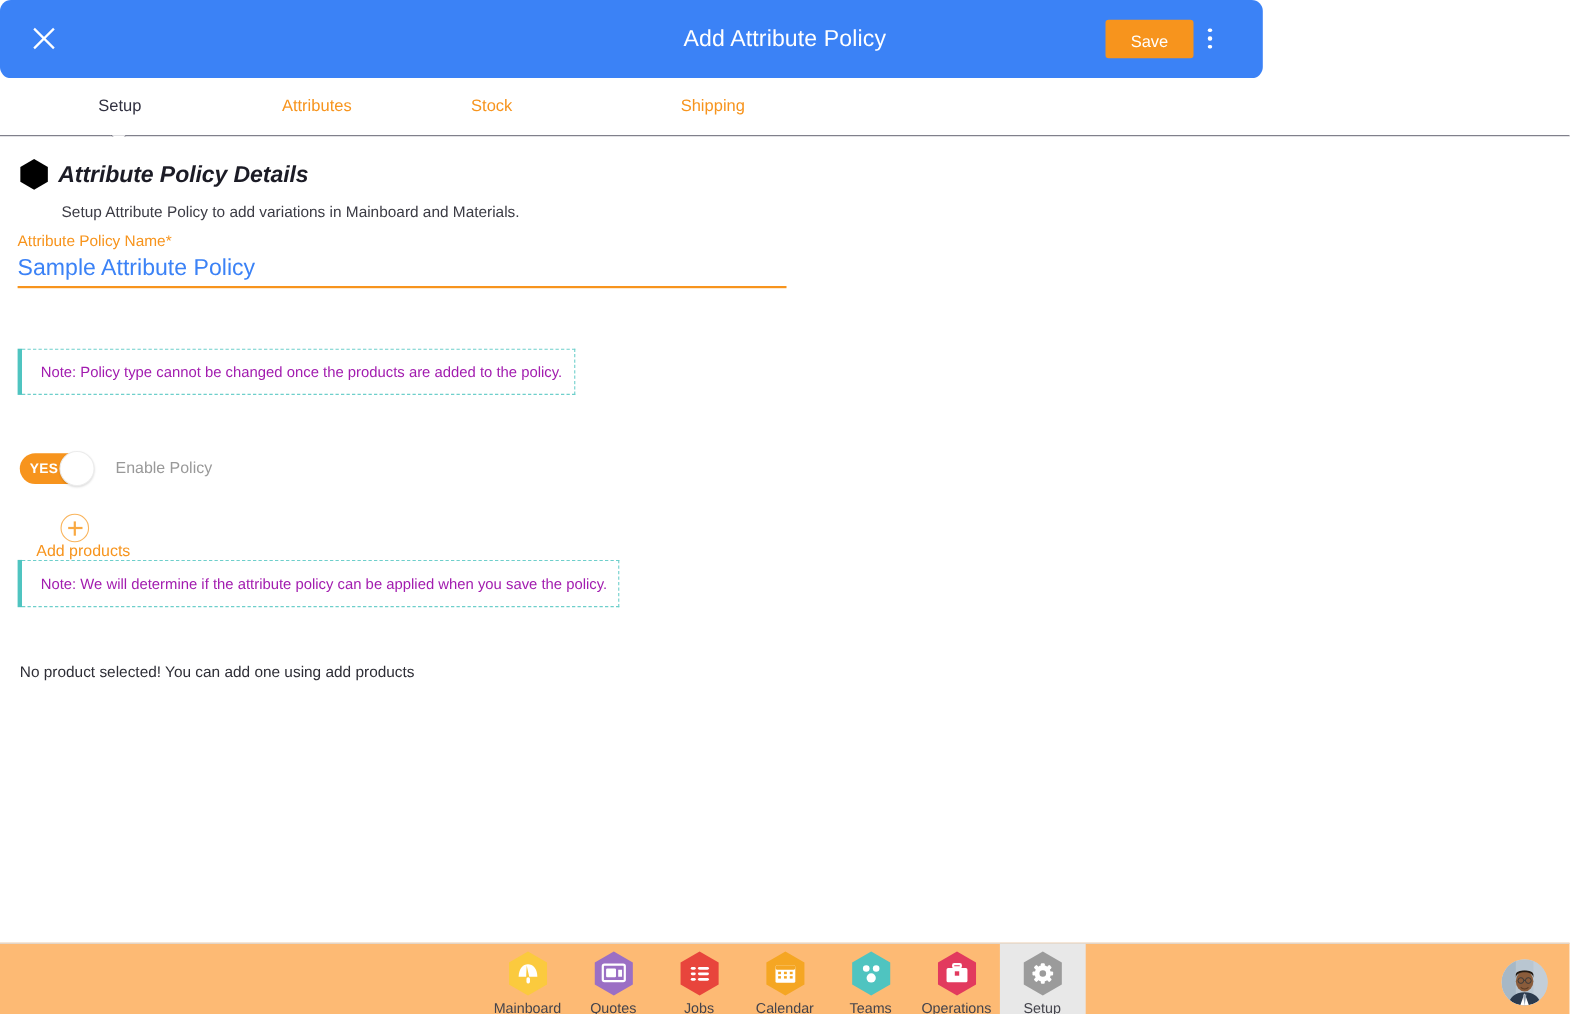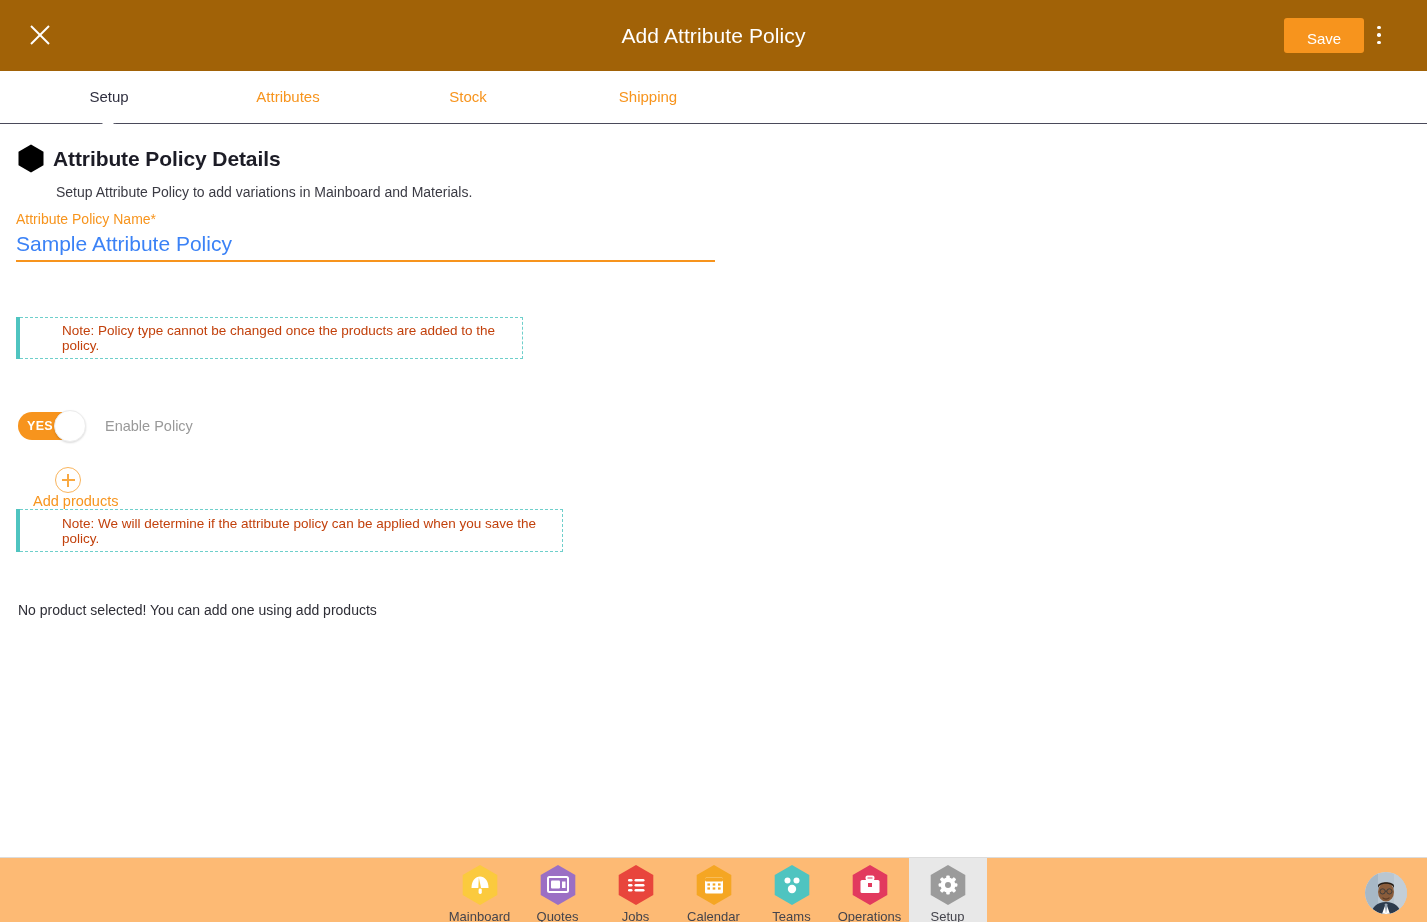--- a/index.html
+++ b/index.html
@@ -15,24 +15,25 @@
     position: relative;
     width: 1427px;
     height: 922px;
     background: #ffffff;
   }
 
   
   .topbar {
     position: absolute;
     left: 0; top: 0;
-    width: 1427px; height: 71px;
-    background: #a16207;
-    display: flex;
-    align-items: center;
+    width: 1148px; height: 71px;
+    background: #3b82f6;
+    display: flex;
+    align-items: center;
+    border-radius: 10px;
   }
   .close-btn {
     position: absolute;
     left: 26px; top: 21px;
     width: 28px; height: 28px;
     display: flex; align-items: center; justify-content: center;
     cursor: pointer;
   }
   .close-btn svg { display: block; }
   .top-title {
@@ -121,20 +122,21 @@
     left: 0; top: 124px;
     width: 1427px;
     height: 725px;
     background: #ffffff;
   }
   .section-head {
     position: absolute;
     left: 18px; top: 20px;
     display: flex;
     align-items: center;
+    font-style: italic;
   }
   .hex-bullet { display: block; margin-right: 9px; }
   .section-title {
     font-size: 21px;
     font-weight: bold;
     color: #1c1c26;
     letter-spacing: -0.1px;
   }
   .section-sub {
     position: absolute;
@@ -210,23 +212,22 @@
   }
   .note:before {
     content: "";
     position: absolute;
     left: -4px; top: -1px; bottom: -1px;
     width: 4px;
     background: #4fc4c0;
   }
   .note-text {
     font-size: 13.5px;
-    color: #c2410c;
+    color: #a21caf;
     padding-left: 17px;
-    margin-left: 25px;
   }
   #note-policy-type {
     left: 20px; top: 193px;
     width: 503px; height: 42px;
   }
   #note-apply-policy {
     left: 20px; top: 385px;
     width: 543px; height: 43px;
   }
 
@@ -376,21 +377,21 @@
     <div class="kebab">
       <i></i>
       <i></i>
       <i></i>
     </div>
   </div>
 
   <div class="tabs">
     <div class="tab active" style="left:78px; width:62px;">Setup</div>
     <div class="tab" style="left:244px; width:88px;">Attributes</div>
-    <div class="tab" style="left:437px; width:62px;">Stock</div>
+    <div class="tab" style="left:416px; width:62px;">Stock</div>
     <div class="tab" style="left:606px; width:84px;">Shipping</div>
   </div>
   <div class="tab-caret" style="left:99px;"></div>
 
   <div class="content">
 
     <div class="section-head">
       <svg class="hex-bullet" width="26" height="29" viewBox="0 0 26 29">
         <polygon points="13,0.5 25.5,7.75 25.5,21.25 13,28.5 0.5,21.25 0.5,7.75" fill="#000000"></polygon>
       </svg>

